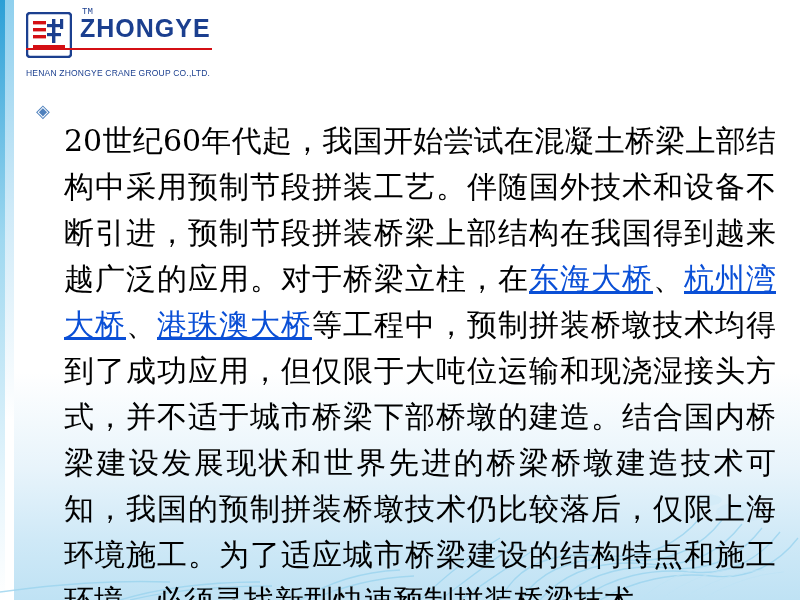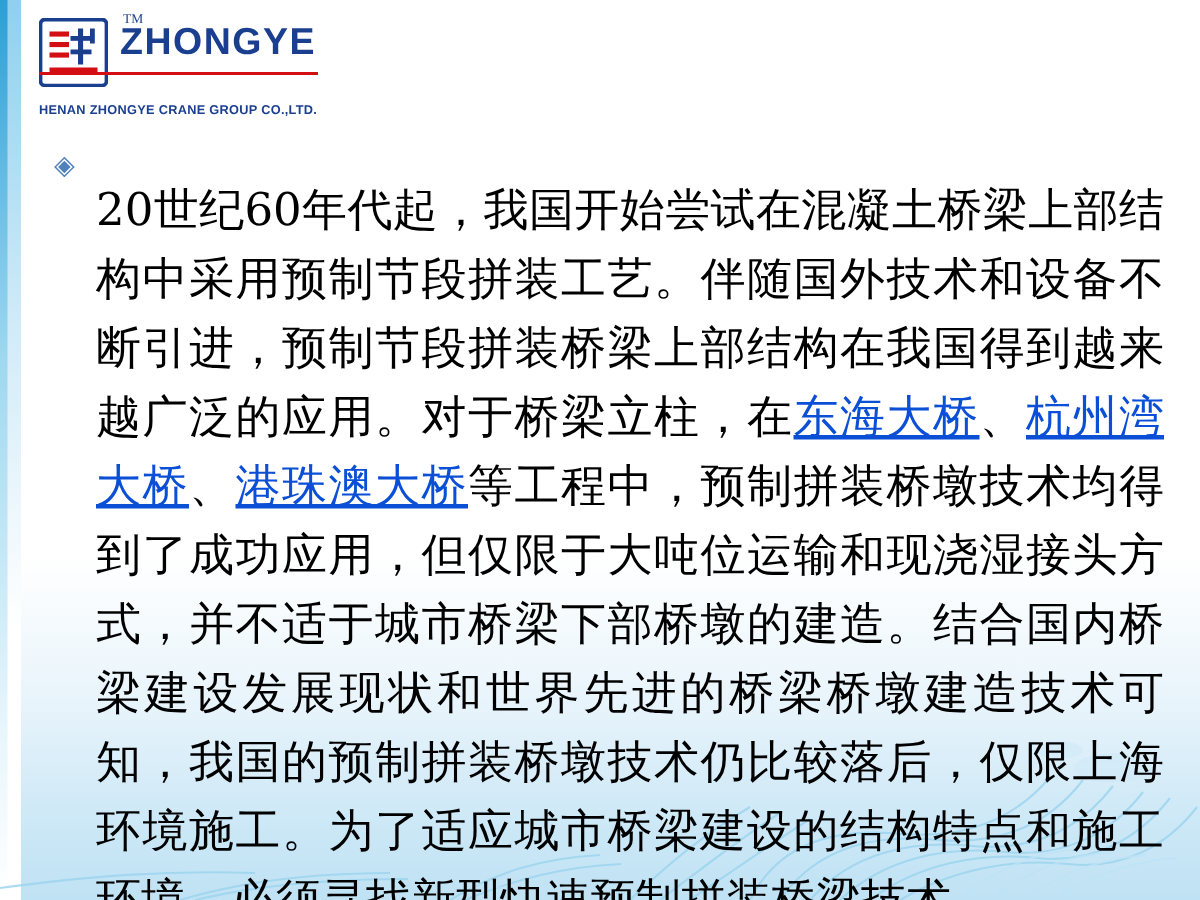--- a/index.html
+++ b/index.html
@@ -69,21 +69,21 @@
     font-family: "Liberation Sans", sans-serif;
     font-weight: bold;
     font-size: 25px;
     letter-spacing: 1px;
     color: #1b3f8f;
   }
   .logo-tm {
     position: absolute;
     left: 56px;
     top: -3px;
-    font-family: Liberation Serif, serif;
+    font-family: Liberation Mono, monospace;
     font-size: 9px;
     color: #1b3f8f;
   }
   .logo-rule {
     position: absolute;
     left: 0;
     top: 38px;
     width: 186px;
     height: 2px;
     background: #d40f14;
@@ -97,21 +97,21 @@
     font-weight: bold;
     color: #1b3f8f;
     letter-spacing: 0.2px;
   }
   .logo-sub-en {
     position: absolute;
     left: 0;
     top: 58px;
     font-family: "Liberation Sans", sans-serif;
     font-size: 8.5px;
-    font-weight: bold;
+    font-weight: normal;
     color: #1b3f8f;
     letter-spacing: 0.2px;
   }
   
   .content {
     position: absolute;
     left: 36px;
     top: 88px;
     width: 740px;
   }

